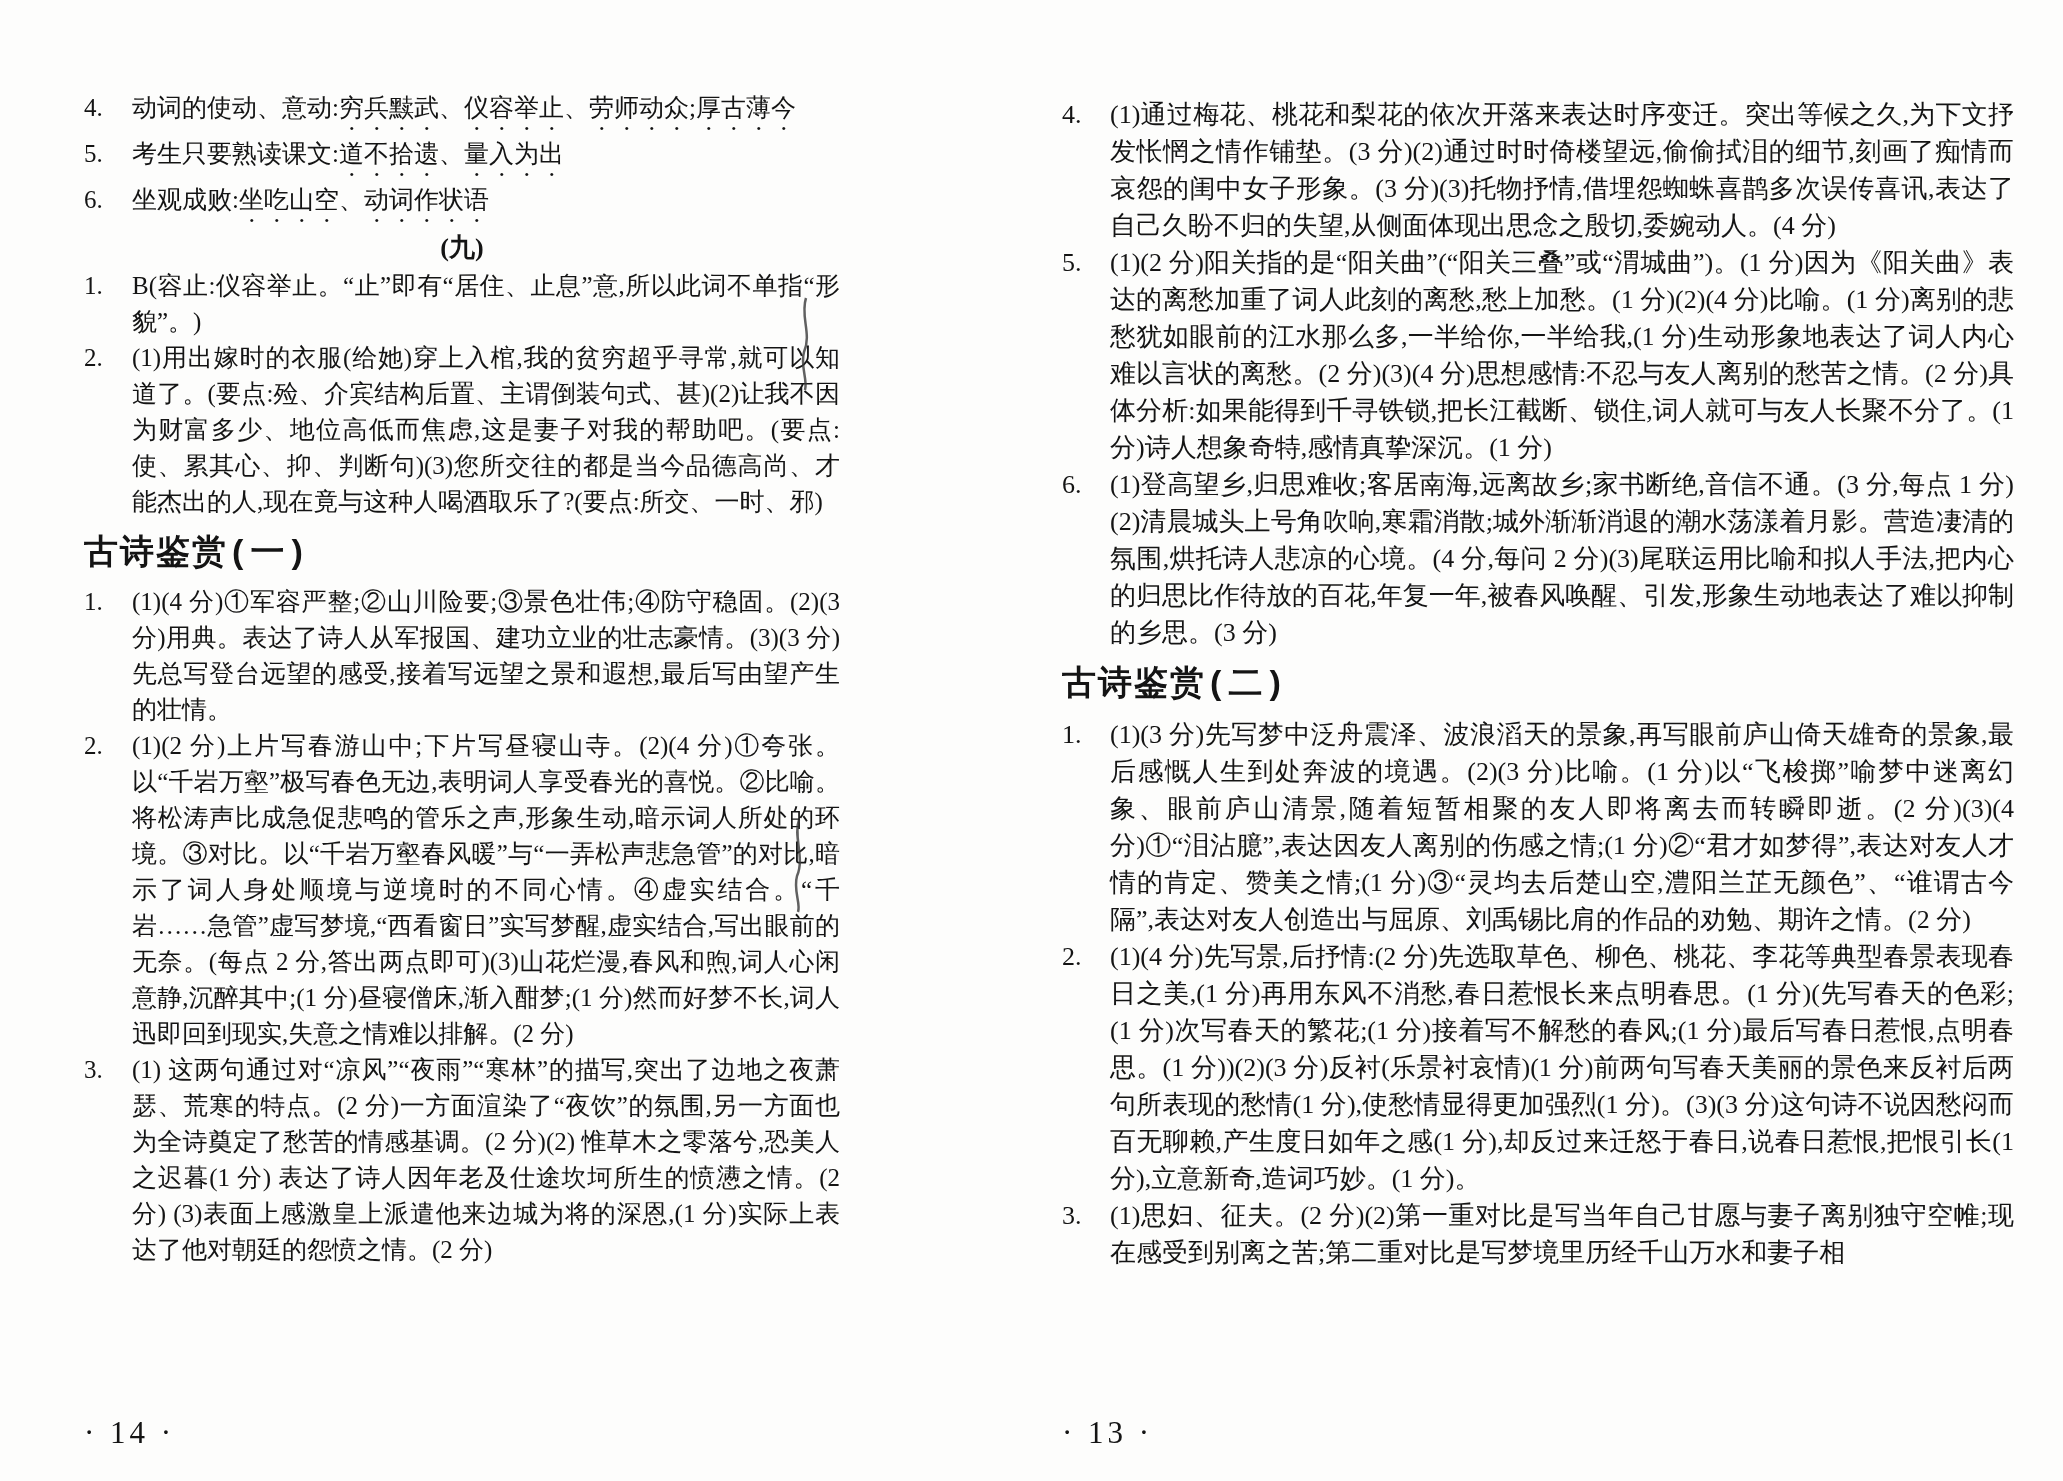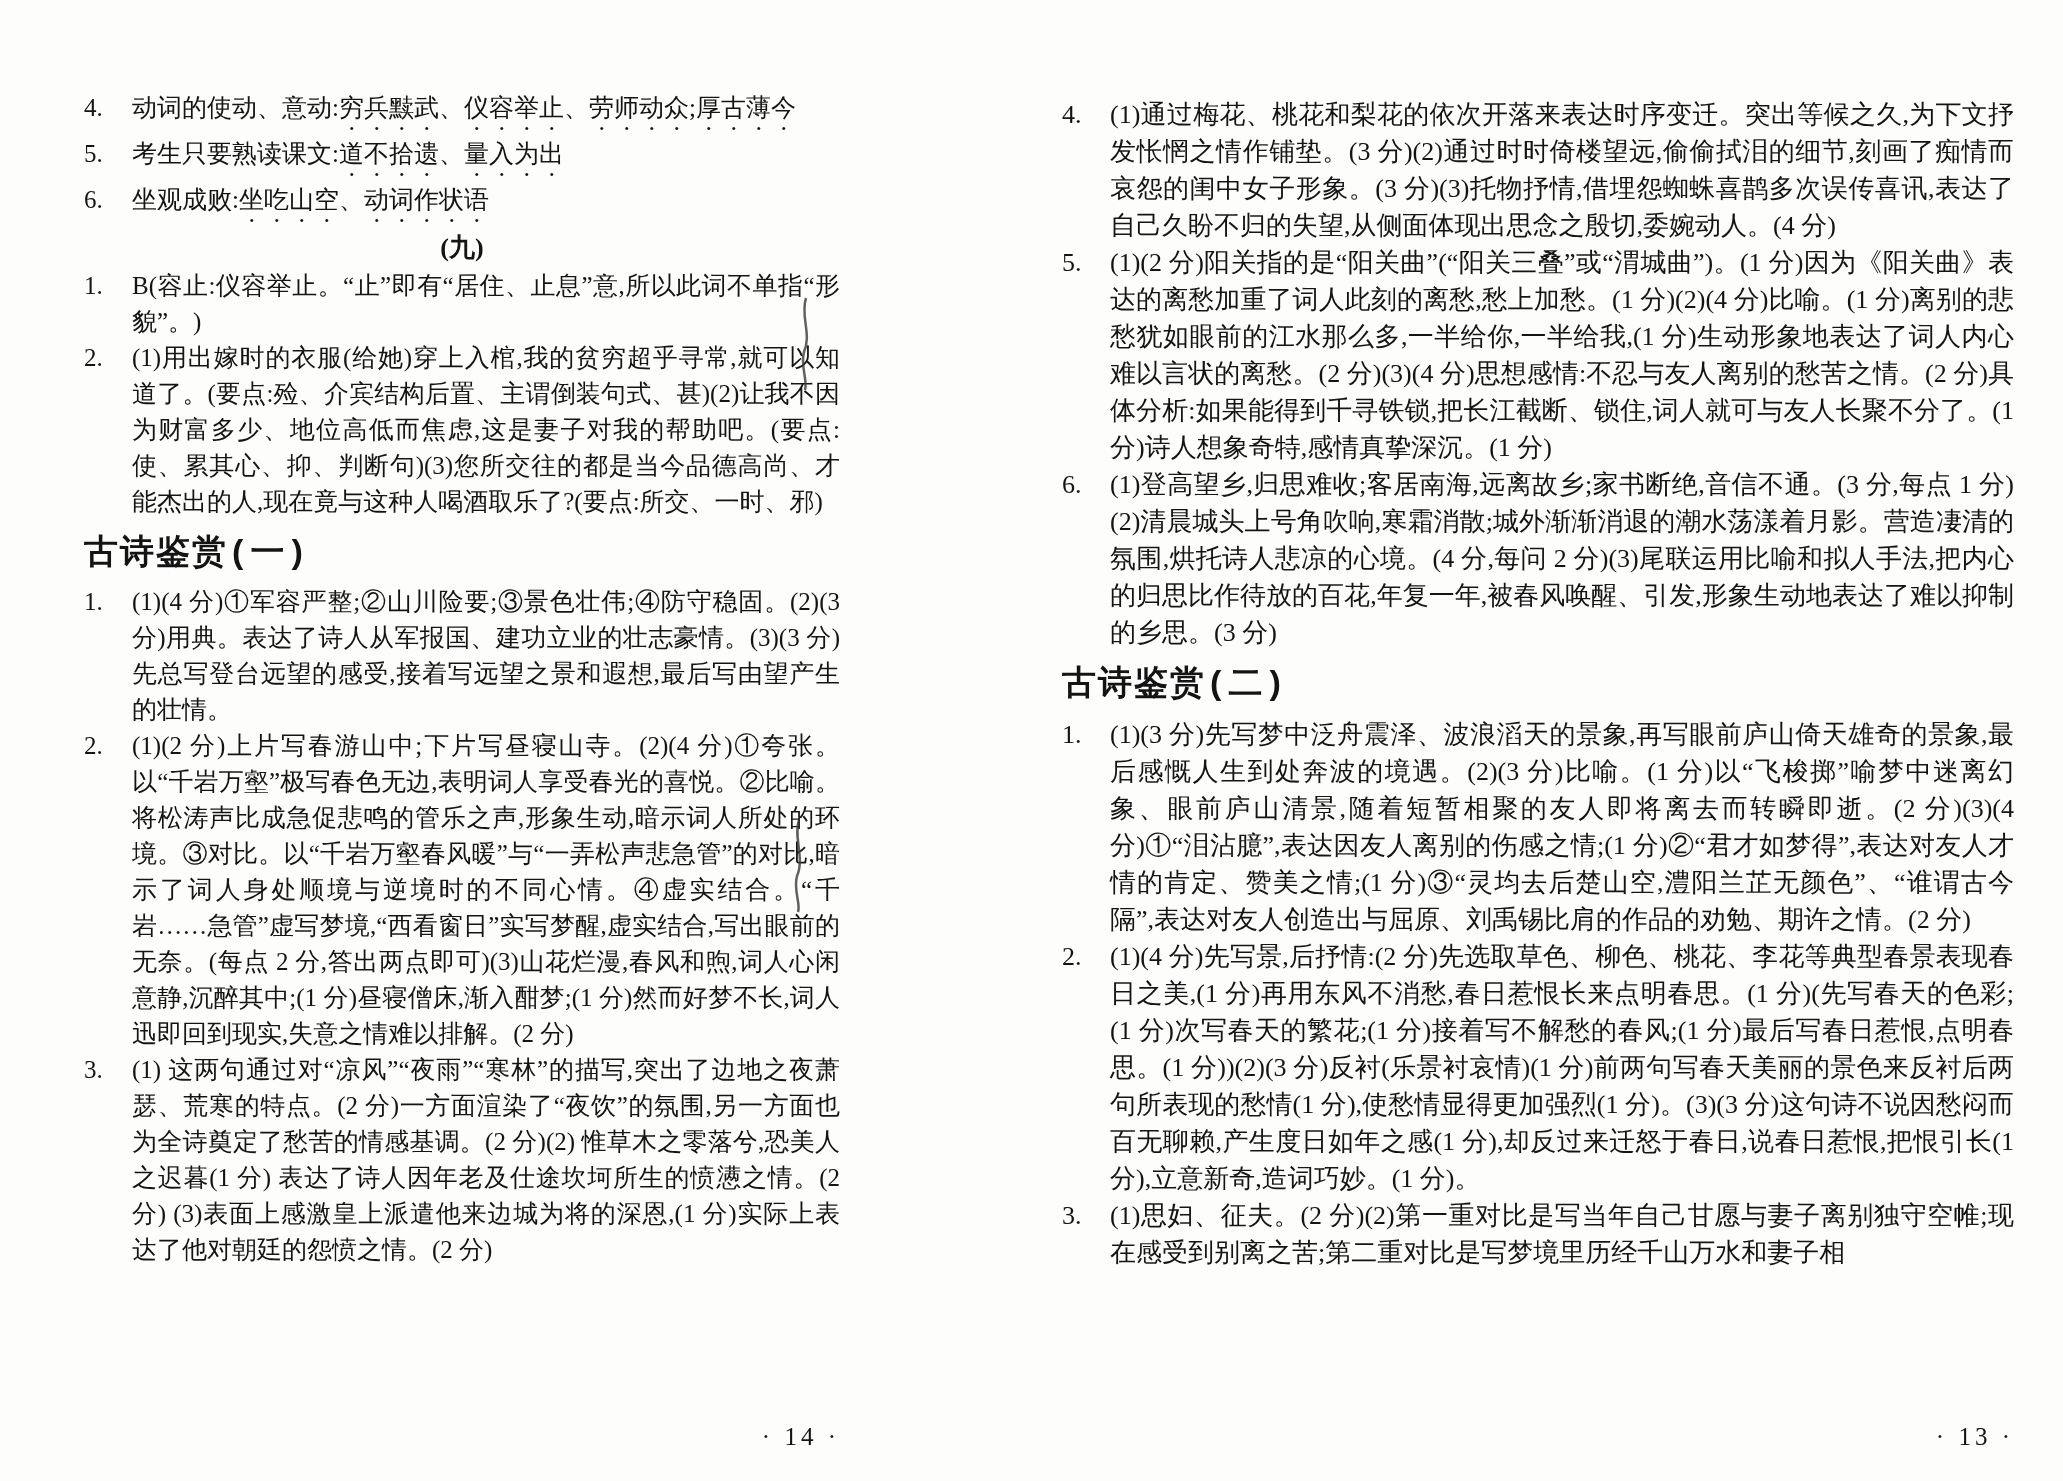--- a/index.html
+++ b/index.html
@@ -23,22 +23,22 @@
     text-align:center; font-weight:bold; font-size:26px;
     margin:2px 0 2px 0;
     font-family:"Liberation Serif","DejaVu Serif",serif;
   }
   .big-heading {
     text-align:left; font-weight:bold; font-size:34px;
     font-family:Liberation Mono, monospace;
     margin:16px 0 12px 0; letter-spacing:2px;
   }
   .page-num {
-    position:absolute; bottom:30px; text-align:right;
-    font-size:25px; letter-spacing:4px;
+    position:absolute; bottom:30px; text-align:left;
+    font-size:31px; letter-spacing:4px;
   }
   .page-num-left  { left:84px;  width:756px; }
   .page-num-right { left:1062px; width:952px; }
 
   .em-dots {
     -webkit-text-emphasis:dot #141414;
     -webkit-text-emphasis-position:under left;
     text-emphasis:dot #141414;
     text-emphasis-position:under left;
   }

